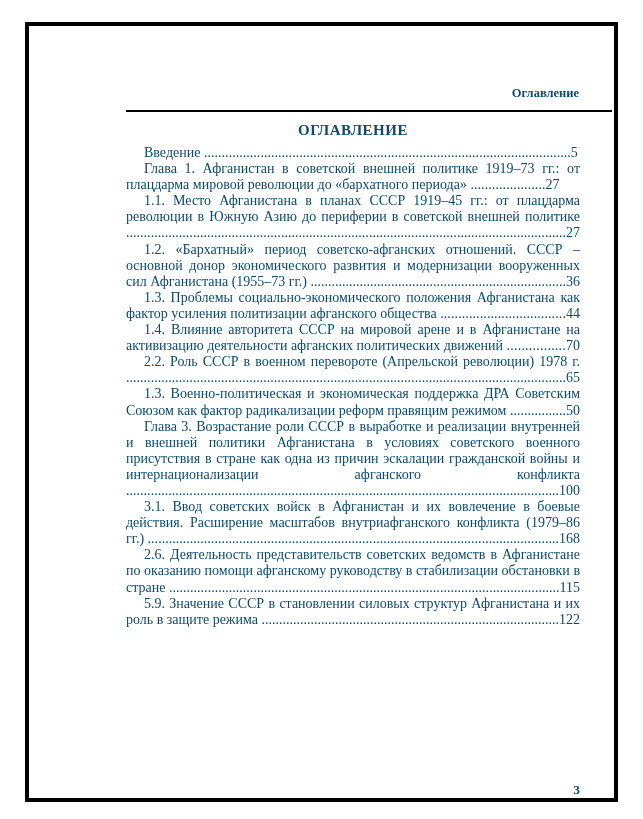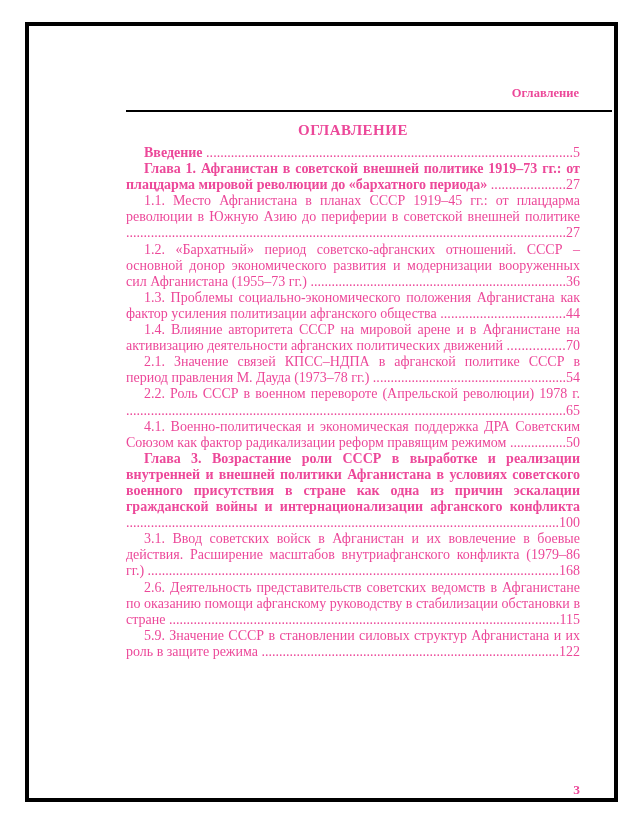--- a/index.html
+++ b/index.html
@@ -2,21 +2,21 @@
 <html><head>
 <meta charset="utf-8">
 <style>
   html,body{margin:0;padding:0;background:#ffffff;}
   .canvas{
     position:relative;
     width:643px;height:819px;
     background:#ffffff;
     overflow:hidden;
     font-family:"Liberation Serif", serif;
-    color:#ec4899;
+    color:#0c4a6e;
   }
   .sheet{
     position:absolute;
     left:25px;top:22px;
     width:585px;height:772px;
     border:4px solid #000000;
     background:#ffffff;
   }
   .running-head{
     position:absolute;
@@ -51,21 +51,21 @@
     left:97px;top:119px;
     width:454px;
   }
   .entry{
     margin:0;
     font-size:14px;
     line-height:16.1px;
     text-align:justify;
     text-indent:18px;
   }
-  .entry.bold .t{font-weight:bold;}
+  .entry.bold .t{font-weight:normal;}
   .entry .dots{white-space:nowrap;}
   .entry .pg{white-space:nowrap;}
   .folio{
     position:absolute;
     left:97px;top:756px;
     width:454px;
     text-align:right;
     font-weight:bold;
     font-size:13.5px;
     line-height:15px;
@@ -86,25 +86,24 @@
 
   <p class="entry"><span class="t">1.1. Место Афганистана в планах СССР 1919–45 гг.: от плацдарма революции в Южную Азию до периферии в советской внешней политике </span><span class="dots" style="letter-spacing: 0.02px;">.............................................................................................................................</span><span class="pg">27</span></p>
 
   <p class="entry"><span class="t">1.2. «Бархатный» период советско-афганских отношений. СССР – основной донор экономического развития и модернизации вооруженных сил Афганистана (1955–73 гг.) </span><span class="dots">.........................................................................</span><span class="pg">36</span></p>
 
   <p class="entry"><span class="t">1.3. Проблемы социально-экономического положения Афганистана как фактор усиления политизации афганского общества </span><span class="dots" style="letter-spacing: 0.0955357px;">...................................</span><span class="pg">44</span></p>
 
   <p class="entry"><span class="t">1.4. Влияние авторитета СССР на мировой арене и в Афганистане на активизацию деятельности афганских политических движений </span><span class="dots" style="letter-spacing: 0.216797px;">................</span><span class="pg">70</span></p>
 
 
-  <p class="entry"><span class="t">2.1. Значение связей КПСС–НДПА в афганской политике СССР в период правления М. Дауда (1973–78 гг.) </span><span class="dots" style="letter-spacing: 0.0116477px;">.......................................................</span><span class="pg">54</span></p>
 
   <p class="entry"><span class="t">2.2. Роль СССР в военном перевороте (Апрельской революции) 1978 г. </span><span class="dots" style="letter-spacing: 0.02px;">.............................................................................................................................</span><span class="pg">65</span></p>
 
-  <p class="entry"><span class="t">4.1. Военно-политическая и экономическая поддержка ДРА Советским Союзом как фактор радикализации реформ правящим режимом </span><span class="dots">................</span><span class="pg">50</span></p>
+  <p class="entry"><span class="t">1.3. Военно-политическая и экономическая поддержка ДРА Советским Союзом как фактор радикализации реформ правящим режимом </span><span class="dots">................</span><span class="pg">50</span></p>
 
 
   <p class="entry bold"><span class="t">Глава 3. Возрастание роли СССР в выработке и реализации внутренней и внешней политики Афганистана в условиях советского военного присутствия в стране как одна из причин эскалации гражданской войны и интернационализации афганского конфликта </span><span class="dots" style="letter-spacing: 0.0203252px;">...........................................................................................................................</span><span class="pg">100</span></p>
 
   <p class="entry"><span class="t">3.1. Ввод советских войск в Афганистан и их вовлечение в боевые действия. Расширение масштабов внутриафганского конфликта (1979–86 гг.) </span><span class="dots" style="letter-spacing: 0.0164263px;">.....................................................................................................................</span><span class="pg">168</span></p>
 
   <p class="entry"><span class="t">2.6. Деятельность представительств советских ведомств в Афганистане по оказанию помощи афганскому руководству в стабилизации обстановки в стране </span><span class="dots" style="letter-spacing: 0.0187218px;">...............................................................................................................</span><span class="pg">115</span></p>
 
   <p class="entry"><span class="t">5.9. Значение СССР в становлении силовых структур Афганистана и их роль в защите режима </span><span class="dots">.....................................................................................</span><span class="pg">122</span></p>
 </div>

